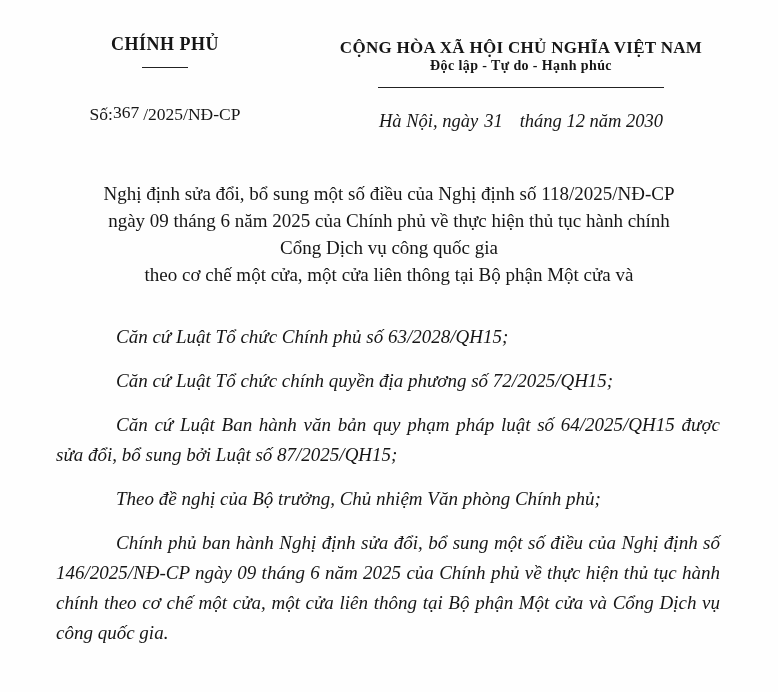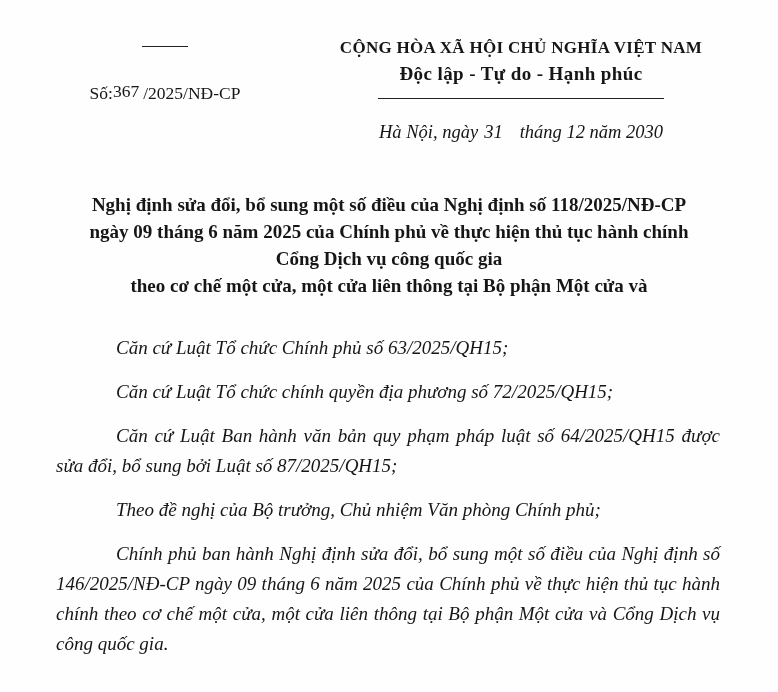--- a/index.html
+++ b/index.html
@@ -60,22 +60,21 @@
   }
   .national-motto-line1 {
     font-weight: bold;
     font-size: 17px;
     letter-spacing: 0.3px;
     white-space: nowrap;
     margin-top: 8px;
   }
   .national-motto-line2 {
     font-weight: bold;
-    font-size: 19px;
-    margin-top: 5px;
+    font-size: 14px;
     letter-spacing: 0.4px;
     white-space: nowrap;
   }
   .motto-divider {
     width: 286px;
     border-top: 1.6px solid #222;
     margin: 13px auto 0 auto;
   }
   .place-date {
     margin-top: 23px;
@@ -92,21 +91,21 @@
     margin-top: 48px;
     text-align: center;
   }
   .doc-type {
     font-weight: bold;
     font-size: 20px;
     letter-spacing: 1px;
   }
   .doc-subtitle {
     margin-top: 9px;
-    font-weight: bold;
+    font-weight: normal;
     font-size: 19px;
     line-height: 27px;
     text-align: center;
   }
 
   
   .body-block {
     margin-top: 34px;
     padding: 0 58px 0 56px;
   }
@@ -121,20 +120,21 @@
   .para:last-child { margin-bottom: 0; }
 </style>
 </head>
 <body>
 
 <div class="page">
 
   <div class="header">
 
     <div class="header-left">
+      <div class="org-name">CHÍNH PHỦ</div>
       <div class="org-divider"></div>
       <div class="doc-number"><span>Số:</span><span class="doc-no-value">367</span><span>/2025/NĐ-CP</span></div>
     </div>
 
     <div class="header-right">
       <div class="national-motto-line1">CỘNG HÒA XÃ HỘI CHỦ NGHĨA VIỆT NAM</div>
       <div class="national-motto-line2">Độc lập - Tự do - Hạnh phúc</div>
       <div class="motto-divider"></div>
       <div class="place-date"><span>Hà Nội, ngày</span><span class="date-day">31</span><span>tháng 12 năm 2030</span></div>
     </div>
@@ -144,20 +144,20 @@
   <div class="title-block">
     <div class="doc-subtitle">
       <div>Nghị định sửa đổi, bổ sung một số điều của Nghị định số 118/2025/NĐ-CP</div>
       <div>ngày 09 tháng 6 năm 2025 của Chính phủ về thực hiện thủ tục hành chính</div>
       <div>Cổng Dịch vụ công quốc gia</div>
       <div>theo cơ chế một cửa, một cửa liên thông tại Bộ phận Một cửa và</div>
     </div>
   </div>
 
   <div class="body-block">
-    <p class="para">Căn cứ Luật Tổ chức Chính phủ số 63/2025/QH15;</p>
+    <p class="para">Căn cứ Luật Tổ chức Chính phủ số 63/2028/QH15;</p>
     <p class="para">Căn cứ Luật Tổ chức chính quyền địa phương số 72/2025/QH15;</p>
     <p class="para">Căn cứ Luật Ban hành văn bản quy phạm pháp luật số 64/2025/QH15 được sửa đổi, bổ sung bởi Luật số 87/2025/QH15;</p>
     <p class="para">Theo đề nghị của Bộ trưởng, Chủ nhiệm Văn phòng Chính phủ;</p>
     <p class="para">Chính phủ ban hành Nghị định sửa đổi, bổ sung một số điều của Nghị định số 146/2025/NĐ-CP ngày 09 tháng 6 năm 2025 của Chính phủ về thực hiện thủ tục hành chính theo cơ chế một cửa, một cửa liên thông tại Bộ phận Một cửa và Cổng Dịch vụ công quốc gia.</p>
   </div>
 
 </div>
 
 </body></html>

